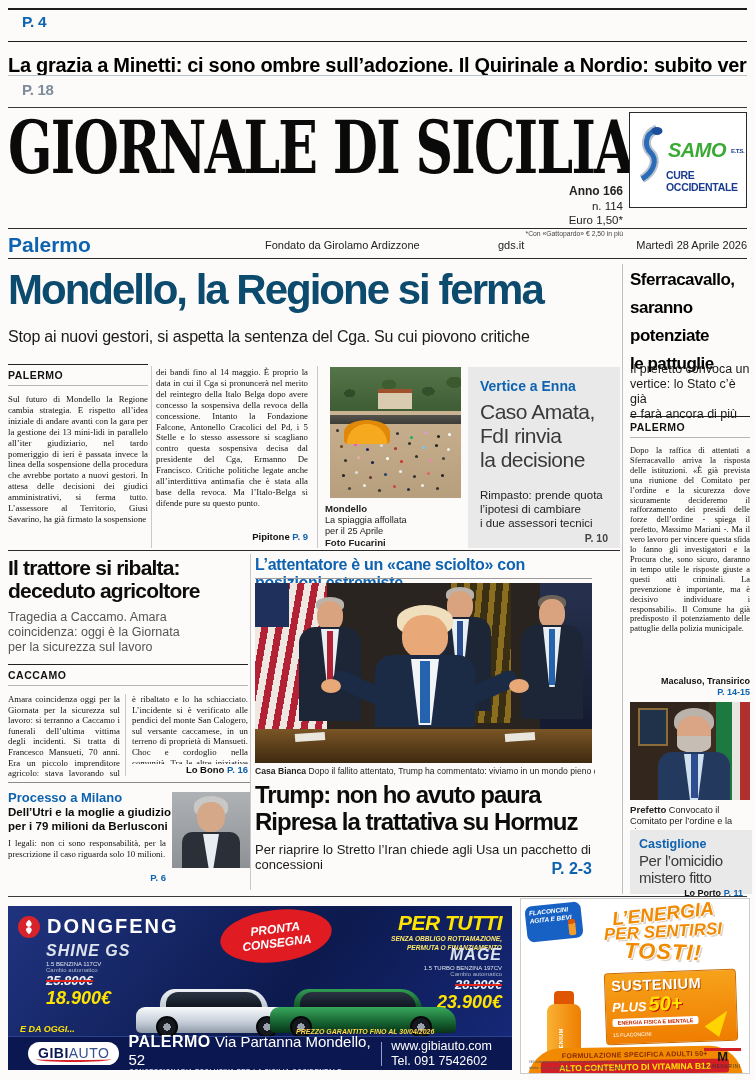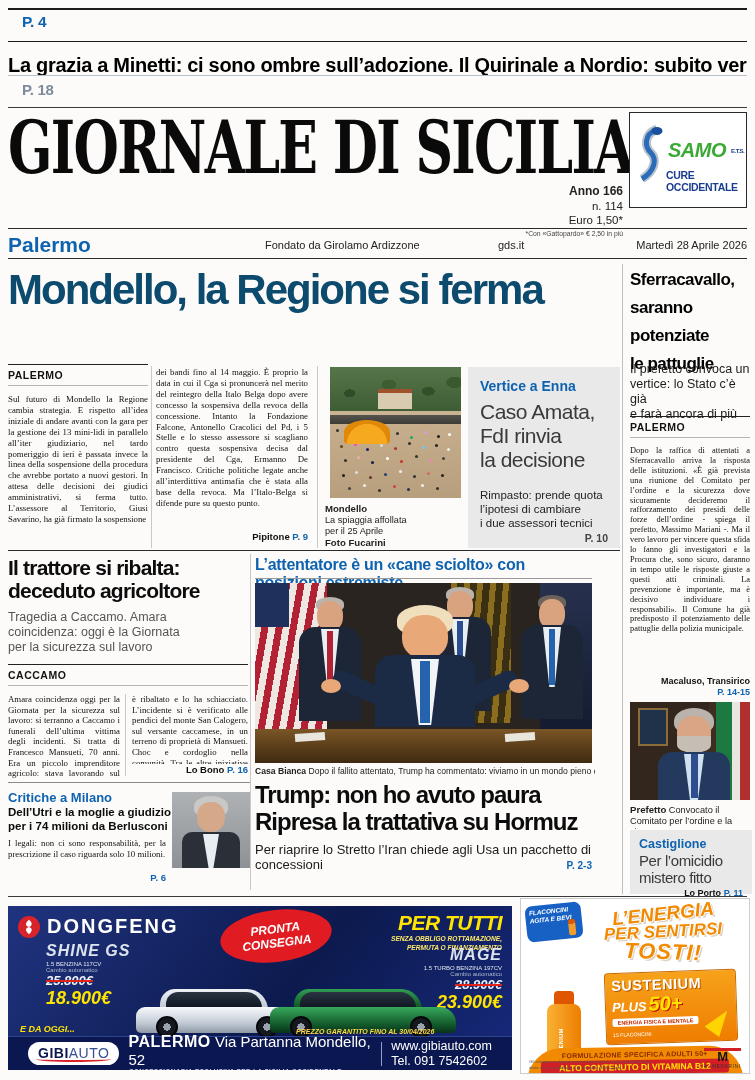--- a/index.html
+++ b/index.html
@@ -239,20 +239,21 @@
   </div>
 
   <div class="hr" style="left:8px;right:8px;top:228px;background:#2b2b2b"></div>
   <div class="date-city">Palermo</div>
   <div class="date-mid">Fondato da Girolamo Ardizzone</div>
   <div class="date-site">gds.it</div>
   <div class="date-date">Martedì 28 Aprile 2026</div>
   <div class="hr" style="left:8px;right:8px;top:258px;background:#2b2b2b"></div>
 
   <div class="lead-h">Mondello, la Regione si ferma</div>
+  <div class="lead-sub">Stop ai nuovi gestori, si aspetta la sentenza del Cga. Su cui piovono critiche</div>
   <div class="lead-k kick">PALERMO</div>
   <div class="lead-c1 serif">Sul futuro di Mondello la Regione cambia strategia. E rispetto all’idea iniziale di andare avanti con la gara per la gestione dei 13 mini-lidi in parallelo all’iter giudiziario, nel tardo pomeriggio di ieri è passata invece la linea della sospensione della procedura che avrebbe portato a nuovi gestori. In attesa delle decisioni dei giudici amministrativi, si ferma tutto. L’assessore al Territorio, Giusi Savarino, ha già firmato la sospensione</div>
   <div class="lead-c2 serif">dei bandi fino al 14 maggio. È proprio la data in cui il Cga si pronuncerà nel merito del reintegro della Italo Belga dopo avere concesso la sospensiva della revoca della concessione. Intanto la Fondazione Falcone, Antonello Cracolici del Pd, i 5 Stelle e lo stesso assessore si scagliano contro questa sospensiva decisa dal presidente del Cga, Ermanno De Francisco. Critiche politiche legate anche all’interdittiva antimafia che è stata alla base della revoca. Ma l’Italo-Belga si difende pure su questo punto.</div>
   <div class="lead-by">
     <span>Pipitone</span> <span class="pgref">P. 9</span>
   </div>
   <div class="vr" style="left:151px;top:366px;height:182px"></div>
   <div class="vr" style="left:317px;top:366px;height:182px"></div>
 
   <div class="beach">
@@ -328,22 +329,22 @@
 per la sicurezza sul lavoro</div>
   <div class="tr-k kick">CACCAMO</div>
   <div class="tr-c1 serif">Amara coincidenza oggi per la Giornata per la sicurezza sul lavoro: si terranno a Caccamo i funerali dell’ultima vittima degli incidenti. Si tratta di Francesco Mansueti, 70 anni. Era un piccolo imprenditore agricolo: stava lavorando sul suo trattore che si</div>
   <div class="tr-c2 serif">è ribaltato e lo ha schiacciato. L’incidente si è verificato alle pendici del monte San Calogero, sul versante caccamese, in un terreno di proprietà di Mansueti. Choc e cordoglio nella comunità. Tra le altre iniziative per la Giornata da segnalare «Sicurezza con delitto» promossa da Panormedil CPT, col patrocinio della direzione regionale Inail, che si svolgerà dalle 9 nella sede di Panormedil CPT, via Borremans 17 a Palermo.</div>
   <div class="tr-by">
     <span>Lo Bono</span> <span class="pgref">P. 16</span>
   </div>
   <div class="vr" style="left:125px;top:694px;height:82px"></div>
   <div class="hr" style="left:8px;width:242px;top:782px;background:#8a8a8a"></div>
 
-  <div class="du-k">Critiche a Milano</div>
-  <div class="du-h">Dell’Utri e la moglie a giudizio per i 74 milioni da Berlusconi</div>
+  <div class="du-k">Processo a Milano</div>
+  <div class="du-h">Dell’Utri e la moglie a giudizio per i 79 milioni da Berlusconi</div>
   <div class="du-b serif">I legali: non ci sono responsabilità, per la prescrizione il caso riguarda solo 10 milioni.</div>
   <div class="du-p pgref" style="font-size:9.5px">P. 6</div>
   <div class="dutri">
     <div class="hair"></div>
     <div class="face"></div>
     <div class="suit"></div>
     <div class="shirt"></div>
   </div>
 
   <div class="at-k">L’attentatore è un «cane sciolto» con posizioni estremiste</div>
@@ -387,21 +388,21 @@
     <div class="paper" style="left:40px"></div>
     <div class="paper" style="left:250px"></div>
   </div>
   <div class="trump-cap">
     <b>Casa Bianca</b>
     <span>Dopo il fallito attentato, Trump ha commentato: viviamo in un mondo pieno di pazzi</span>
   </div>
   <div class="trump-h pre">Trump: non ho avuto paura
 Ripresa la trattativa su Hormuz</div>
   <div class="trump-sub">Per riaprire lo Stretto l’Iran chiede agli Usa un pacchetto di concessioni</div>
-  <div class="trump-p pgref" style="font-size:10px">P. 2-3</div>
+  <div class="trump-p pgref" style="font-size:16px">P. 2-3</div>
 
   <div class="hr" style="left:8px;right:8px;top:896px;background:#3a3a3a"></div>
 
   <div class="dongfeng">
     <div class="df-logo">
       <div class="df-circle">
         <svg width="16" height="16" viewBox="0 0 20 20">
             <path d="M10 1 C5 5 5 9 10 10 C5 11 5 15 10 19 C15 15 14 11 10 10 C14 9 15 5 10 1Z" fill="#fff"></path>
           </svg>
       </div>

